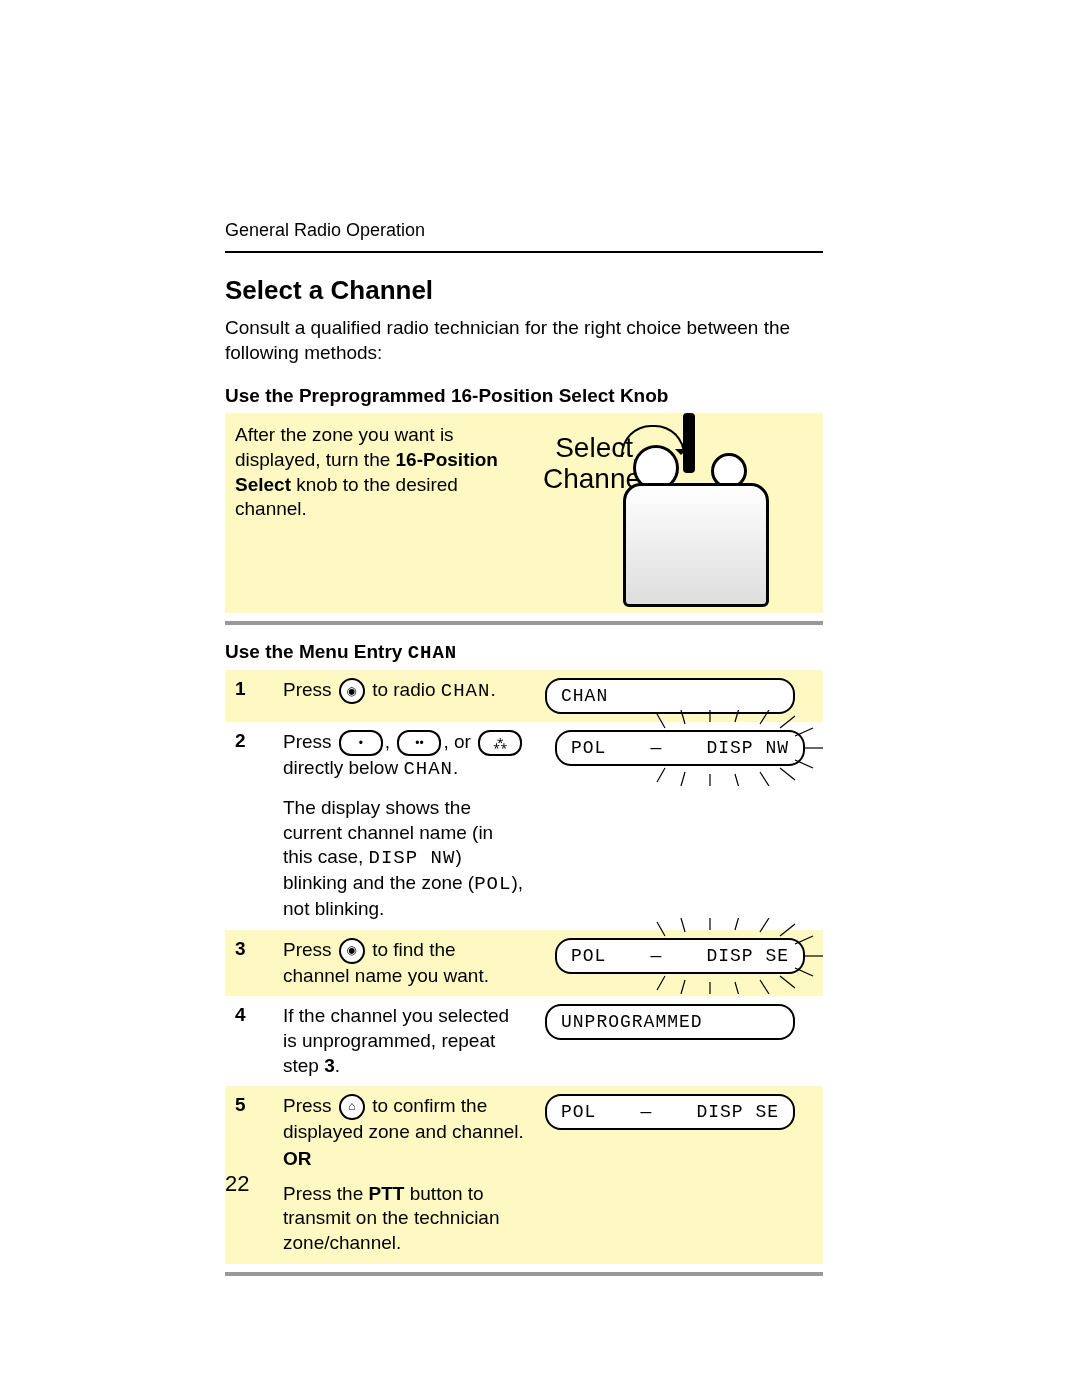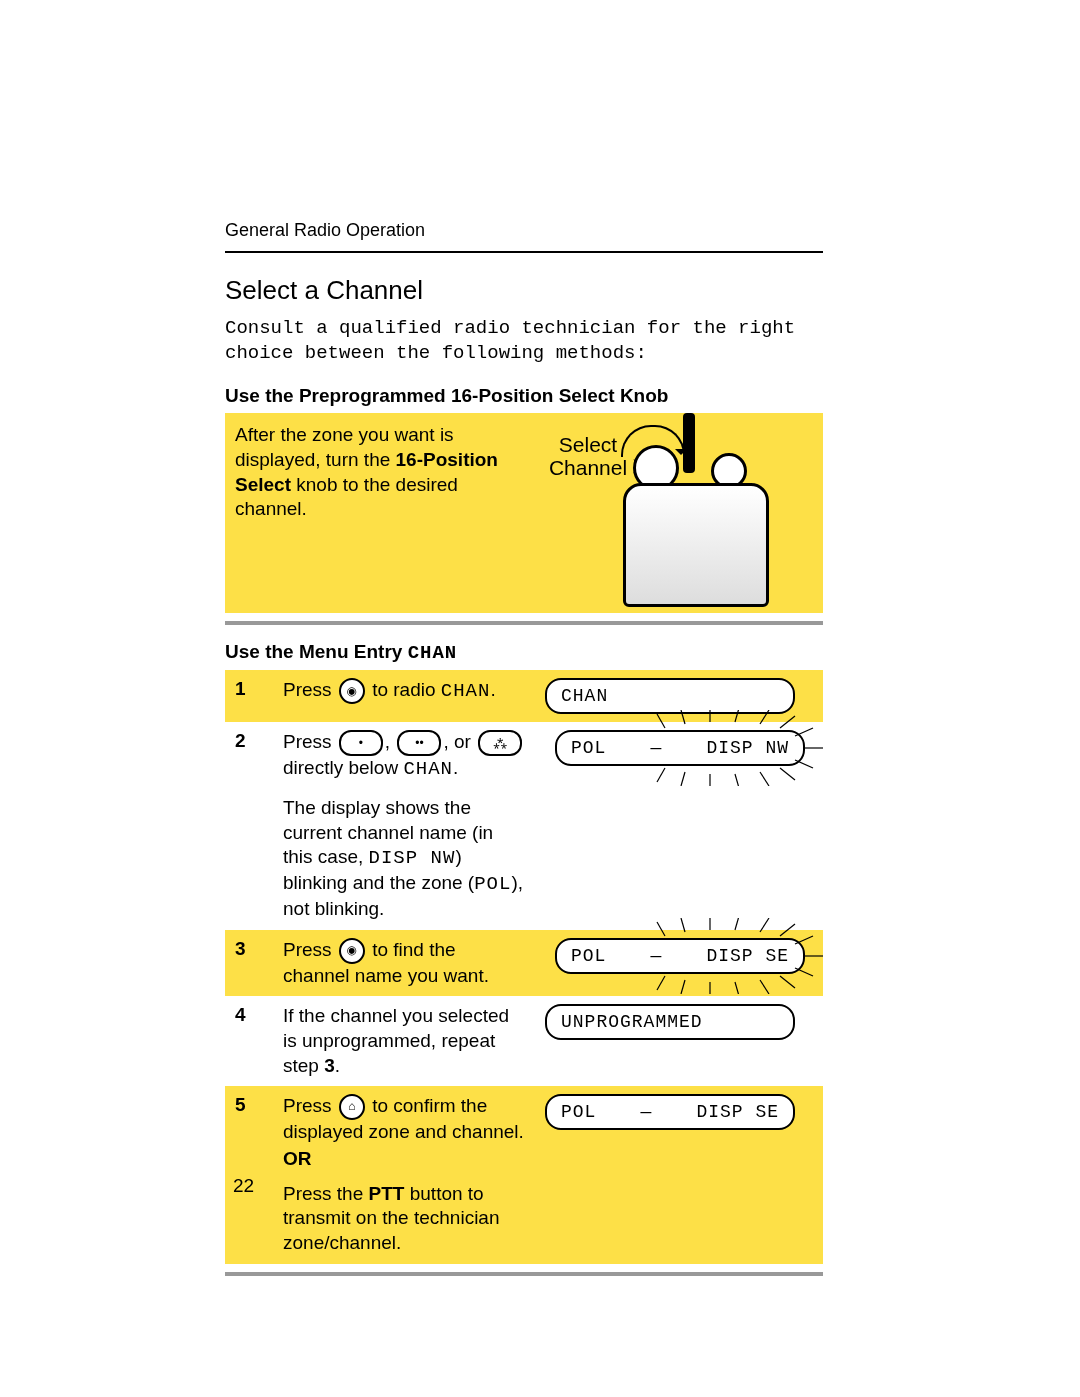--- a/index.html
+++ b/index.html
@@ -26,37 +26,36 @@
     border-top: 2px solid #000;
     margin: 0 0 22px 0;
   }
   .rule-thick {
     border: none;
     border-top: 4px solid #999;
     margin: 8px 0 14px 0;
   }
   h2.title {
     font-size: 26px;
-    font-weight: normal;
+    font-weight: bold;
     margin: 0 0 10px 0;
   }
   p.intro {
     font-size: 19px;
     line-height: 1.3;
     margin: 8px 0 20px 0;
-    font-family: Liberation Mono, monospace;
   }
   .subhead {
     font-size: 19px;
     font-weight: bold;
     margin: 16px 0 6px 0;
   }
   .mono { font-family: "Courier New", monospace; letter-spacing: 1px; }
   .block-gray {
-    background: #fde047;
+    background: #fef9c3;
     padding: 10px 0 10px 0;
   }
   .row {
     display: flex;
     align-items: flex-start;
     gap: 20px;
   }
   .col-num {
     width: 28px;
     flex: none;
@@ -107,22 +106,22 @@
   }
   .antenna {
     position: absolute; left: 130px; top: -10px;
     width: 12px; height: 60px;
     background: #000;
     border-radius: 4px;
   }
   .sel-label {
     position: absolute;
     left: -10px; top: 10px;
-    font-size: 21px;
-    text-align: center;
+    font-size: 28px;
+    text-align: right;
     width: 90px;
     line-height: 1.1;
   }
   .sel-arrow {
     position: absolute;
     left: 78px; top: 30px;
     font-size: 22px;
   }
   .rot-arrow {
     position: absolute;
@@ -190,23 +189,23 @@
     width: 22px; height: 22px;
     border: 2px solid #000;
     border-radius: 50%;
     font-size: 12px;
     vertical-align: middle;
     background: #fff;
     margin: 0 2px;
   }
   .page-num {
     position: absolute;
-    left: 233px;
+    left: 225px;
     bottom: 200px;
-    font-size: 19px;
+    font-size: 22px;
     margin-top: 43px;
   }
   .display-dash {
     flex: 1;
     text-align: center;
     color: #000;
   }
 </style>
 </head>
 <body>

